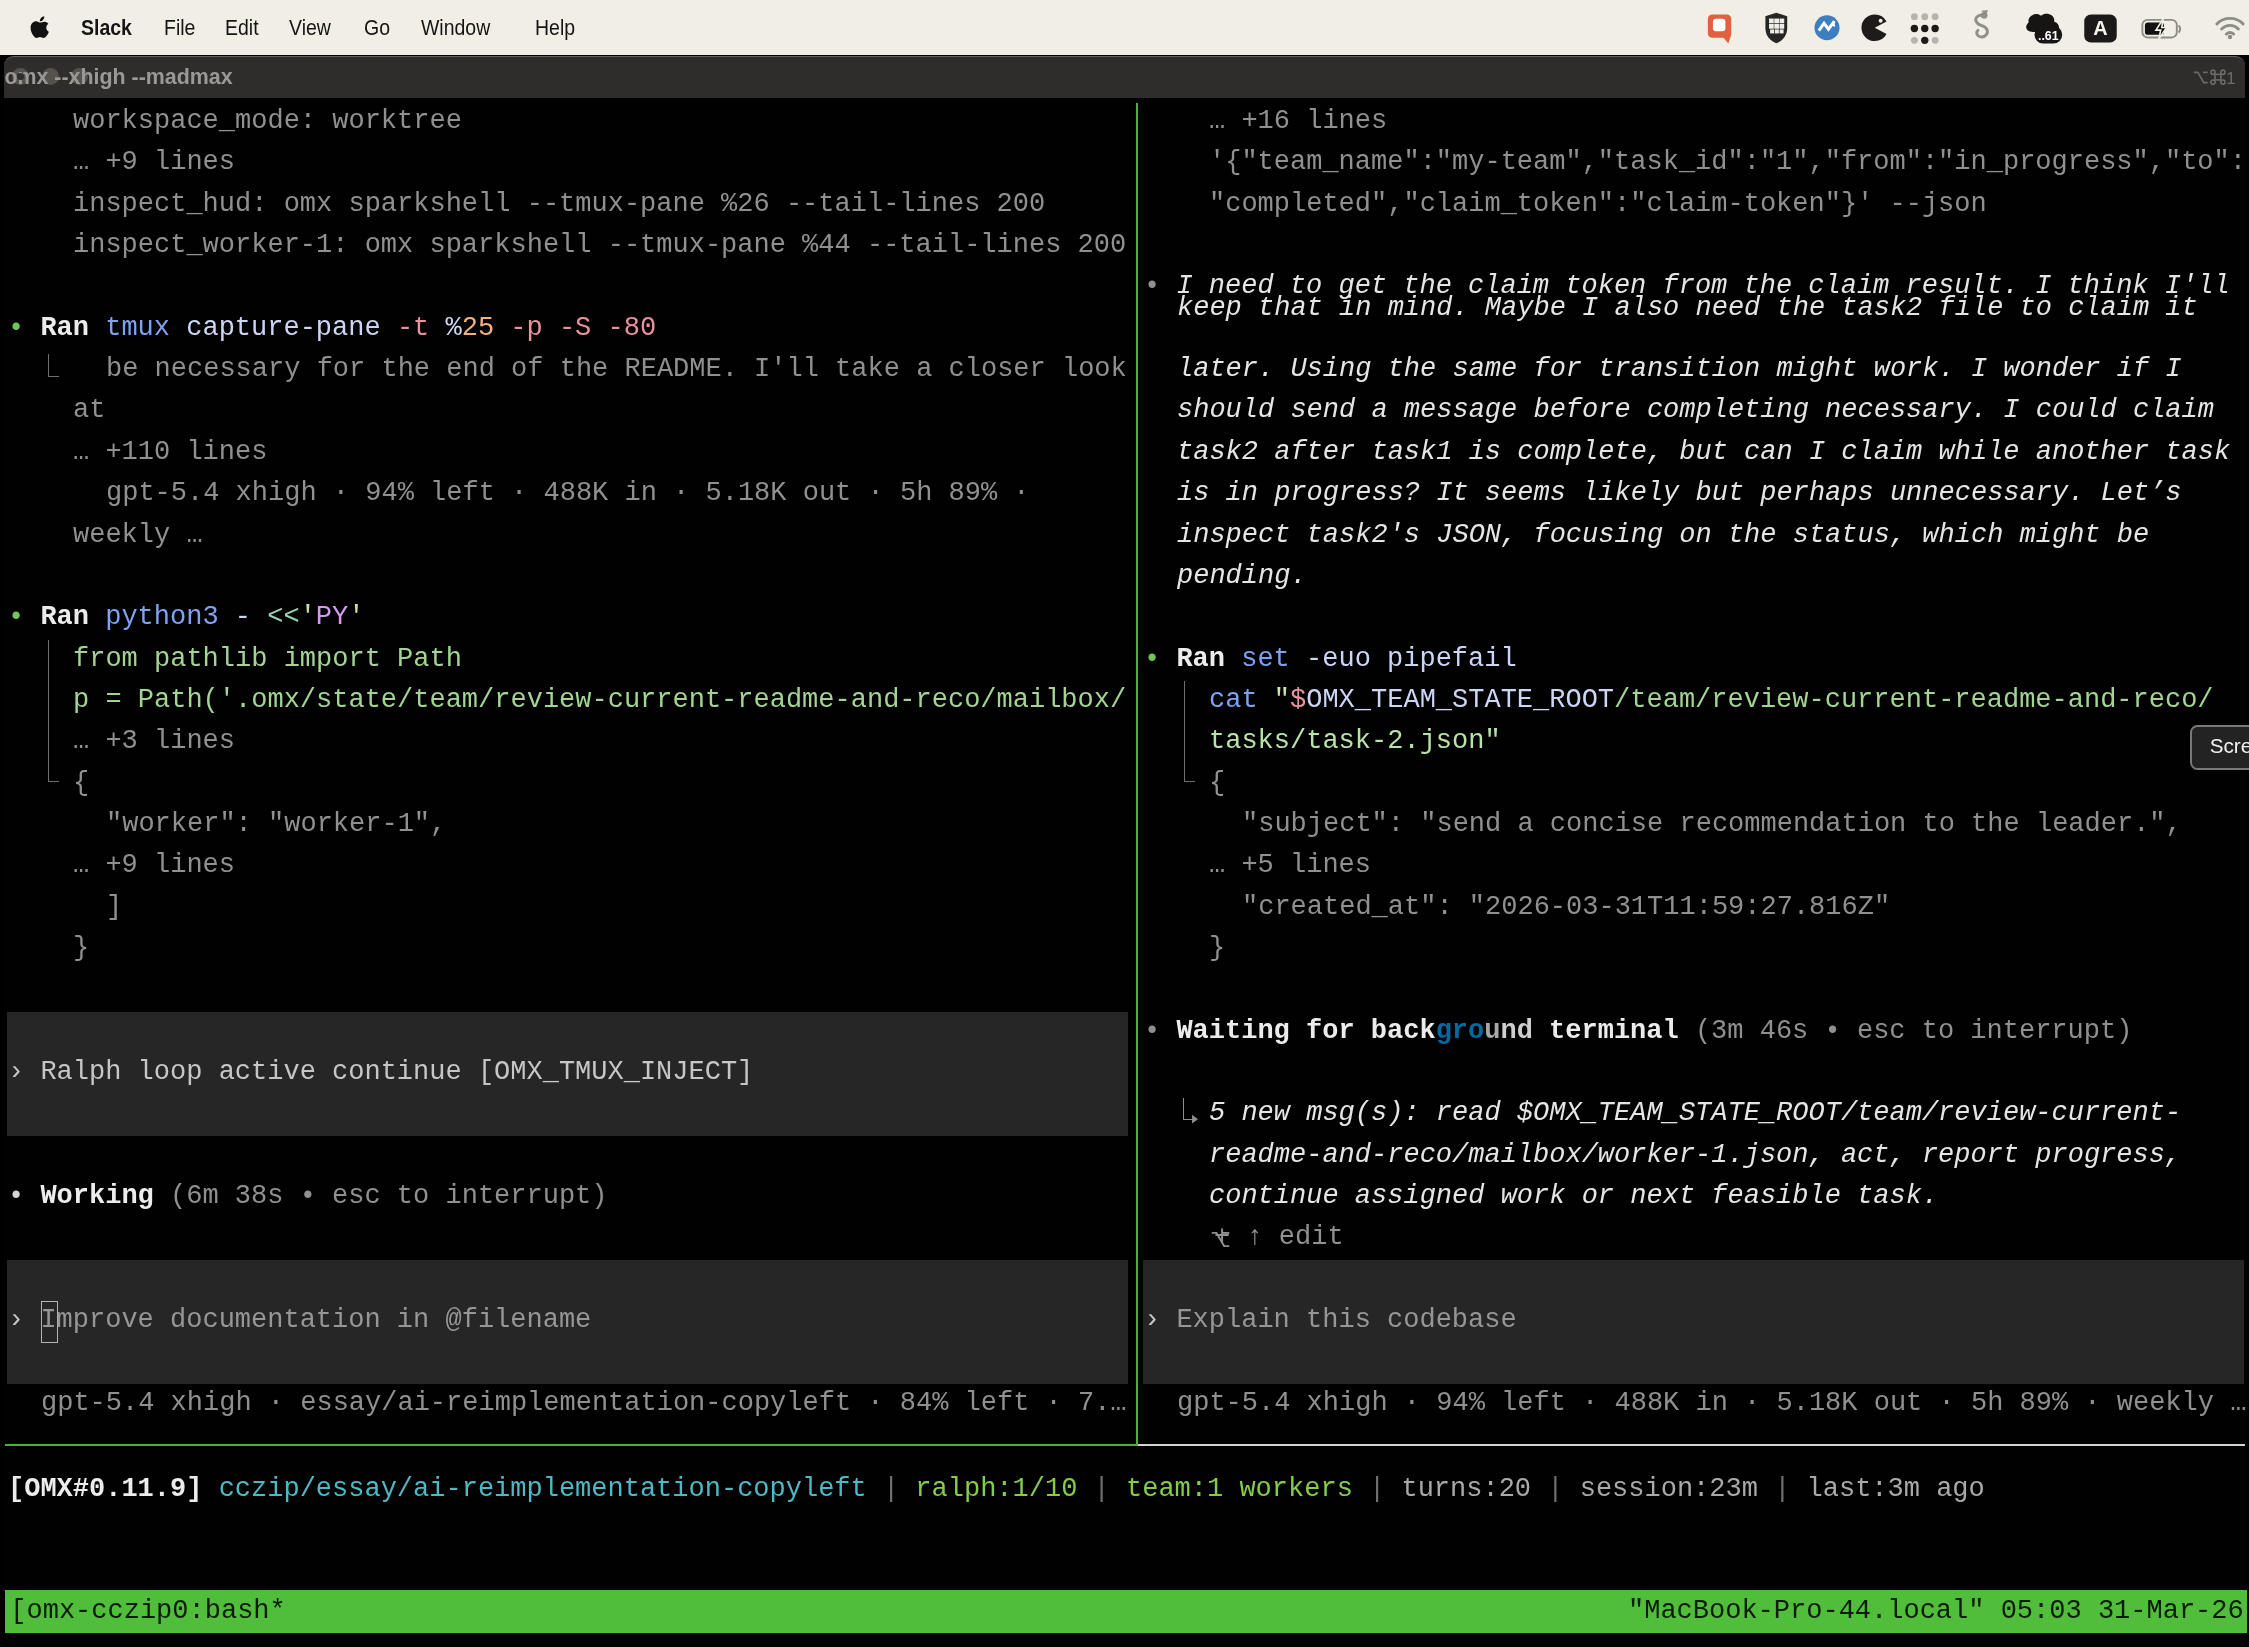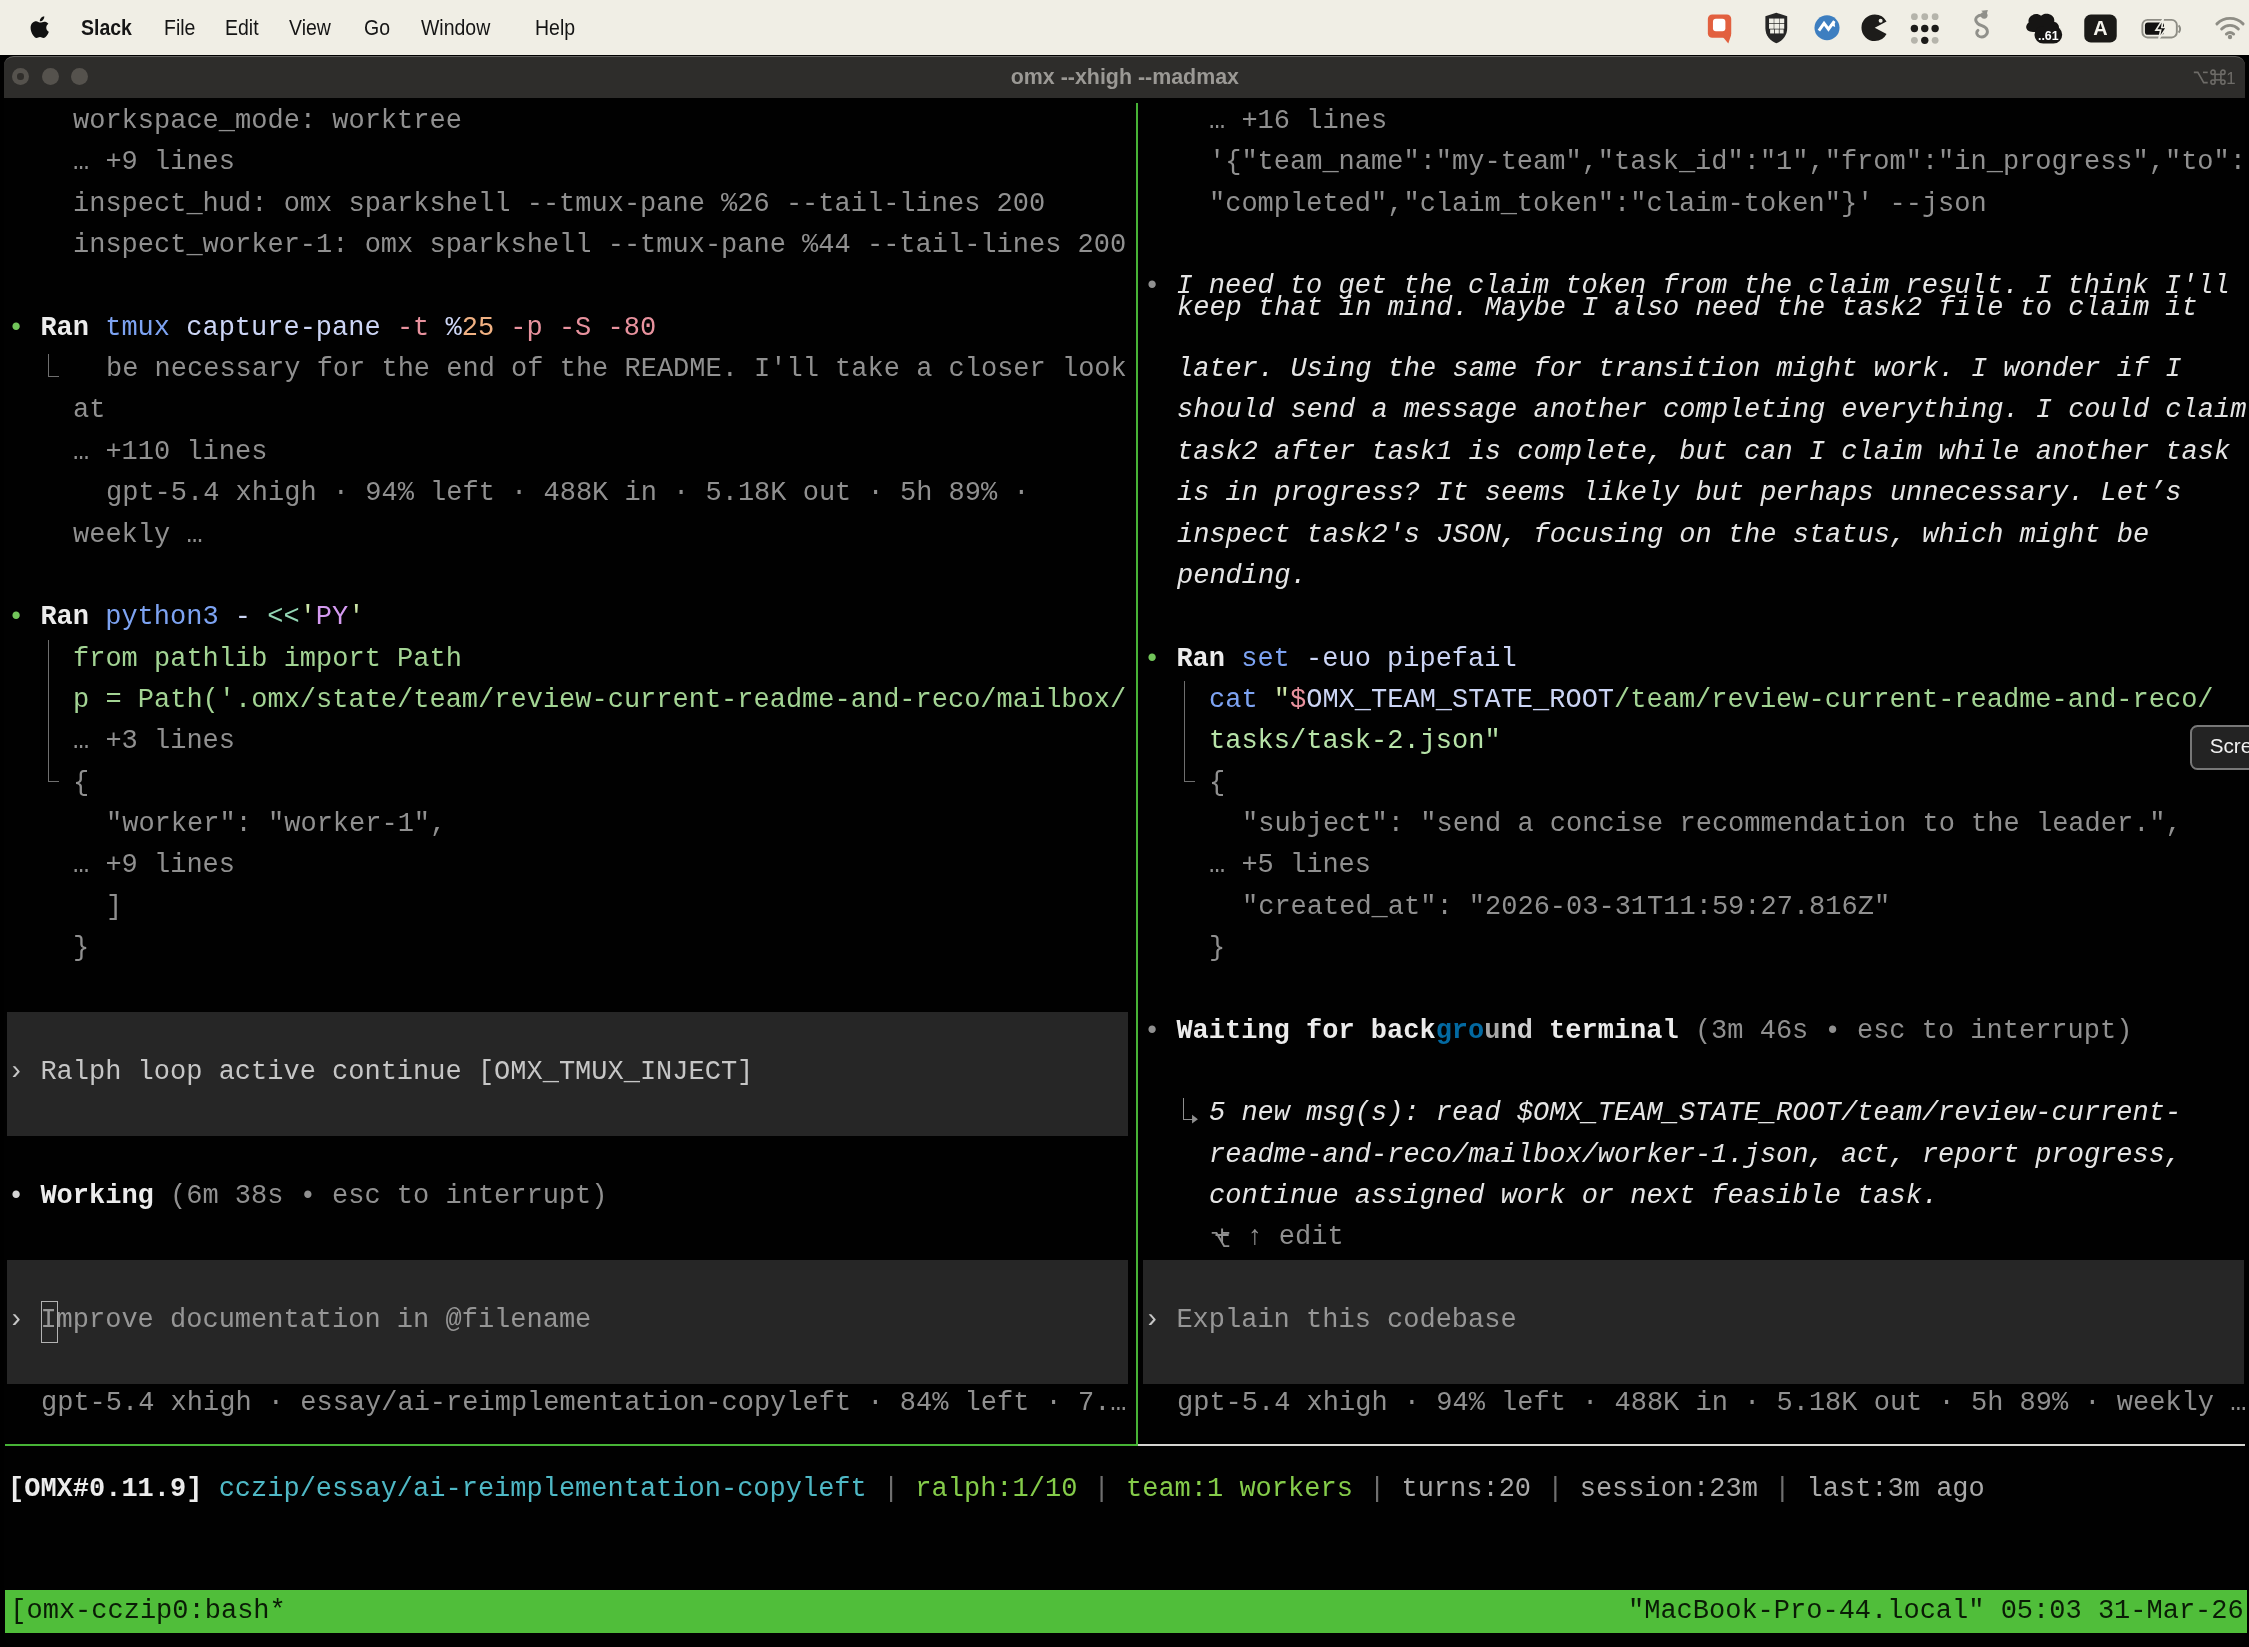--- a/index.html
+++ b/index.html
@@ -1,20 +1,20 @@
 <!DOCTYPE html>
 <html style="font-size:11.8px"><head><meta charset="utf-8"><style>
 html,body{margin:0;padding:0;width:2250px;height:1648px;background:#000;overflow:hidden}
 .abs{position:absolute}
 #menubar{position:absolute;left:0;top:0;width:2250px;height:55px;background:#f0eee5}
 .mi{position:absolute;top:0;height:55px;line-height:57px;font-family:"Liberation Sans",sans-serif;font-size:21.4px;color:#151515;transform:scaleX(0.91);transform-origin:0 50%}
 #win{position:absolute;left:4.4px;top:56px;width:2241px;height:1590px;background:#010101;border-radius:9.6px}
 #titlebar{position:absolute;left:4.4px;top:56px;width:2241px;height:41px;background:#2e2d2b;border-radius:9.6px 9.6px 0 0;border-top:1.1px solid #62615e}
 .tl{position:absolute;top:68px;width:17px;height:17px;border-radius:50%;background:#55524d}
-#title{position:absolute;left:4.4px;top:65px;width:2241px;text-align:center;font-family:"Liberation Sans",sans-serif;font-size:21.4px;font-weight:bold;color:#9b9995}
+#title{position:absolute;left:4.4px;top:65px;width:2241px;font-family:"Liberation Sans",sans-serif;font-size:21.4px;font-weight:bold;color:#9b9995}
 .r{position:absolute;height:41px;font-family:"Liberation Mono",monospace;font-size:27px;line-height:41px;white-space:pre;color:#909090}
 .g{color:#909090}
 .gi{color:#e5e5e5;font-style:italic}
 .w{color:#ececec;font-weight:bold}
 .wb{color:#d5d5d5}
 .bu{color:#72c55a}
 .bl{color:#7da3f2}
 .lv{color:#ccd5f5}
 .pk{color:#e8929e}
 .or{color:#f0b183}
@@ -77,21 +77,21 @@
 <div class="r " style="left:8px;top:1052px"><span class="arr">›</span> <span class="bt">Ralph loop active continue [OMX_TMUX_INJECT]</span></div>
 <div class="r " style="left:8px;top:1176px"><span class="wb">•</span> <span class="w">Working</span> <span class="g">(6m 38s • esc to interrupt)</span></div>
 <div class="r " style="left:8px;top:1300px"><span class="arr">›</span> <span class="inp">Improve documentation in @filename</span></div>
 <div class="r " style="left:41px;top:1383px"><span class="g">gpt-5.4 xhigh · essay/ai-reimplementation-copyleft · 84% left · 7.…</span></div>
 <div class="r " style="left:1209px;top:101px"><span class="g">… +16 lines</span></div>
 <div class="r " style="left:1209px;top:142px"><span class="g">'{"team_name":"my-team","task_id":"1","from":"in_progress","to":</span></div>
 <div class="r " style="left:1209px;top:184px"><span class="g">"completed","claim_token":"claim-token"}' --json</span></div>
 <div class="r " style="left:1144px;top:266px"><span class="g">•</span> <span class="gi">I need to get the claim token from the claim result. I think I'll</span></div>
 <div class="r " style="left:1177px;top:288px"><span class="gi">keep that in mind. Maybe I also need the task2 file to claim it</span></div>
 <div class="r " style="left:1177px;top:349px"><span class="gi">later. Using the same for transition might work. I wonder if I</span></div>
-<div class="r " style="left:1177px;top:390px"><span class="gi">should send a message another completing everything. I could claim</span></div>
+<div class="r " style="left:1177px;top:390px"><span class="gi">should send a message before completing necessary. I could claim</span></div>
 <div class="r " style="left:1177px;top:432px"><span class="gi">task2 after task1 is complete, but can I claim while another task</span></div>
 <div class="r " style="left:1177px;top:473px"><span class="gi">is in progress? It seems likely but perhaps unnecessary. Let’s</span></div>
 <div class="r " style="left:1177px;top:515px"><span class="gi">inspect task2's JSON, focusing on the status, which might be</span></div>
 <div class="r " style="left:1177px;top:556px"><span class="gi">pending.</span></div>
 <div class="r " style="left:1144px;top:639px"><span class="bu">•</span> <span class="w">Ran</span> <span class="bl">set</span> <span class="lv">-euo pipefail</span></div>
 <div class="r " style="left:1209px;top:680px"><span class="bl">cat</span> <span class="qg">"</span><span class="pk">$</span><span class="lv">OMX_TEAM_STATE_ROOT</span><span class="grn">/team/review-current-readme-and-reco/</span></div>
 <div class="r " style="left:1209px;top:721px"><span class="lgrn">tasks/task-2.json"</span></div>
 <div class="r " style="left:1209px;top:763px"><span class="g">{</span></div>
 <div class="r " style="left:1242px;top:804px"><span class="g">"subject": "send a concise recommendation to the leader.",</span></div>
 <div class="r " style="left:1209px;top:845px"><span class="g">… +5 lines</span></div>

